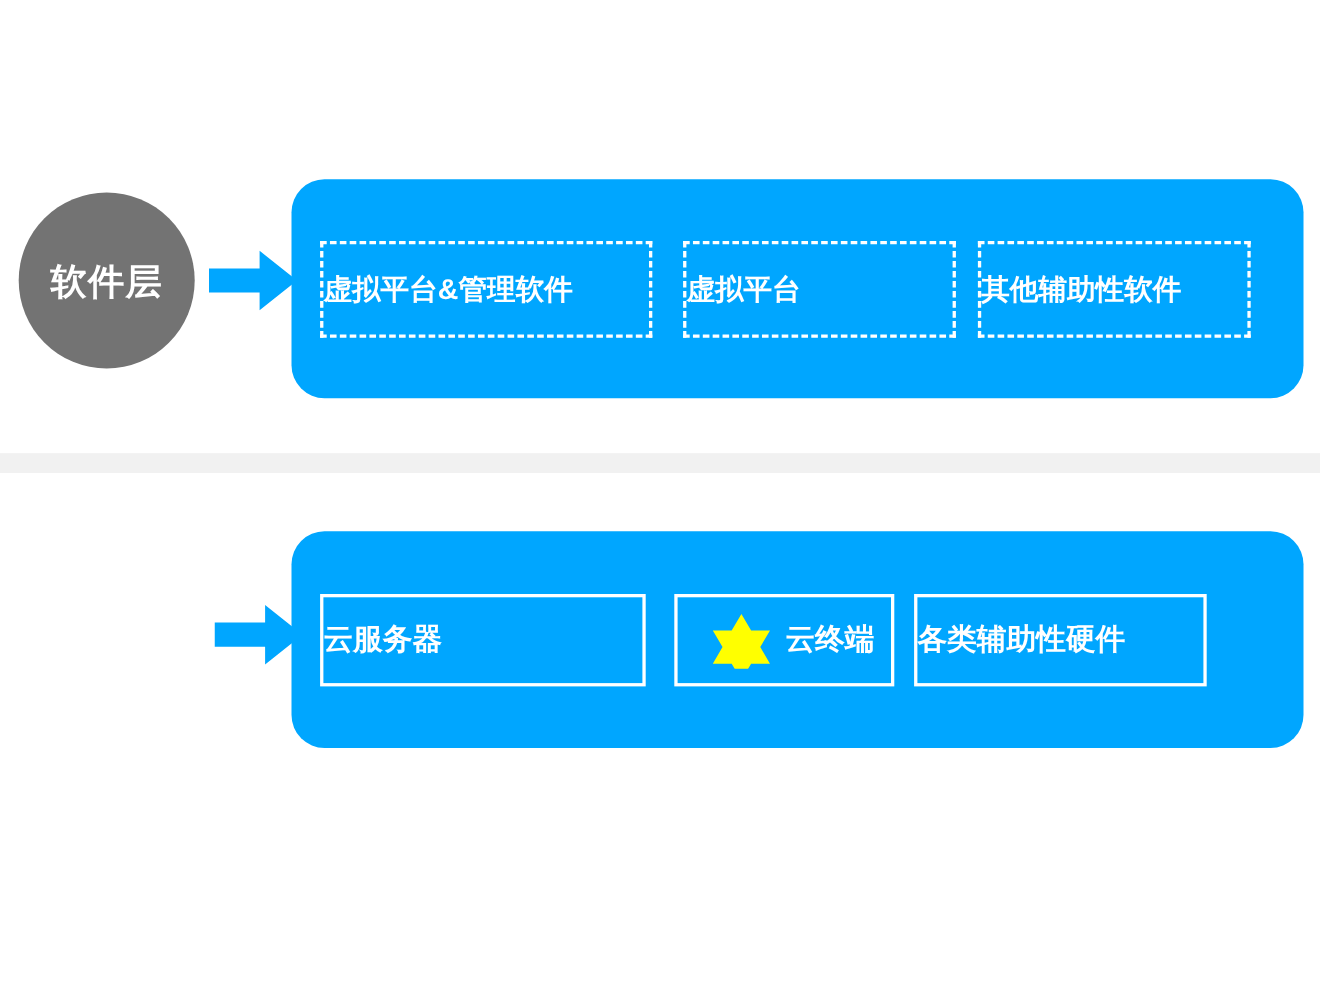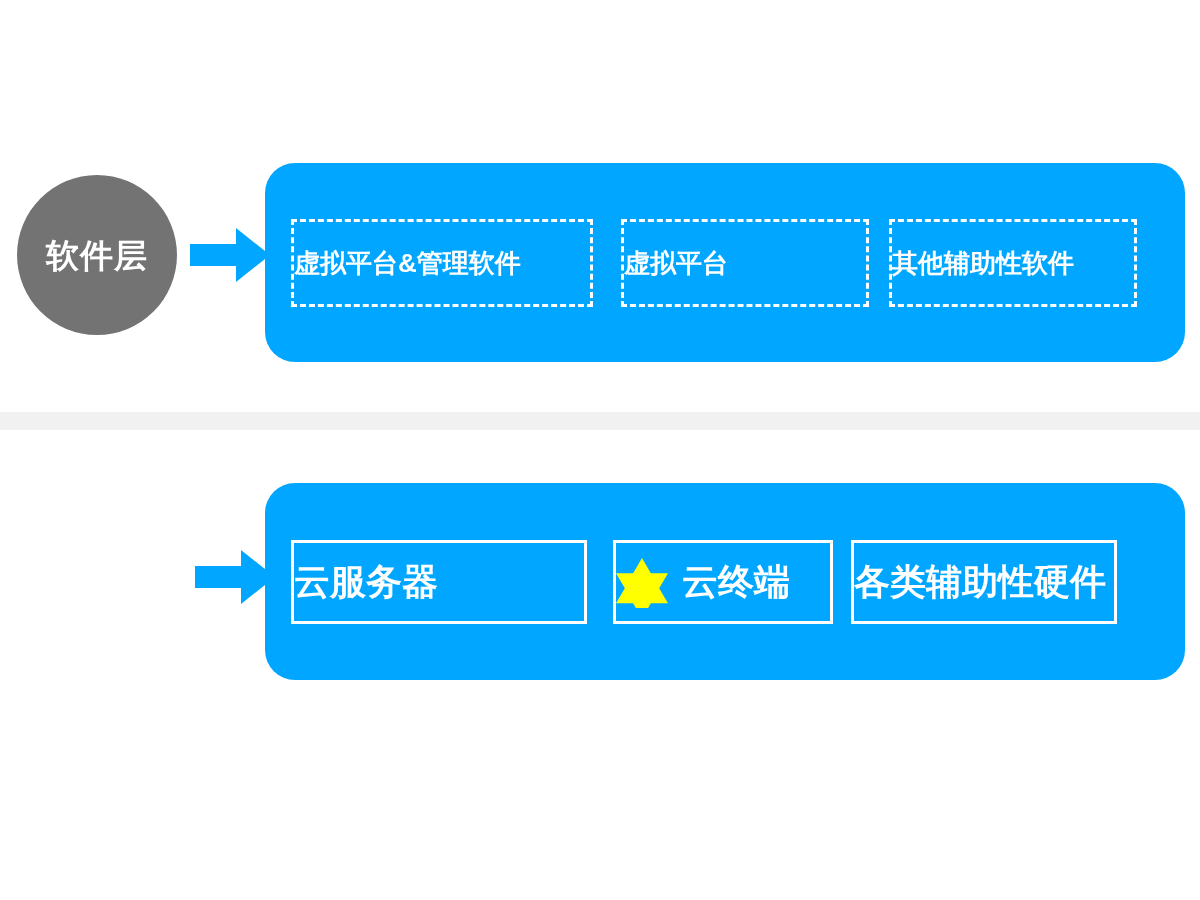--- a/index.html
+++ b/index.html
@@ -119,29 +119,29 @@
     height: 88px;
     border: 3px dashed #FFFFFF;
   }
   #container-software .box-label { font-size: 26px; }
 
   
   #container-hardware .component-box {
     height: 84px;
     border: 3px solid #FFFFFF;
   }
-  #container-hardware .box-label { font-size: 36px; }
+  #container-hardware .box-label { font-size: 27px; }
 
   
   .sw-box-0 { width: 302px; margin-right: 28px; }
   .sw-box-1 { width: 248px; margin-right: 20px; }
   .sw-box-2 { width: 248px; }
 
   .hw-box-0 { width: 296px; margin-right: 26px; }
-  .hw-box-1 { width: 220px; margin-right: 18px; }
+  .hw-box-1 { width: 200px; margin-right: 18px; padding-left: 32px; }
   .hw-box-2 { width: 266px; }
 
   
   .star-icon {
     width: 52px;
     height: 52px;
     flex: 0 0 auto;
     display: block;
   }
 </style>

